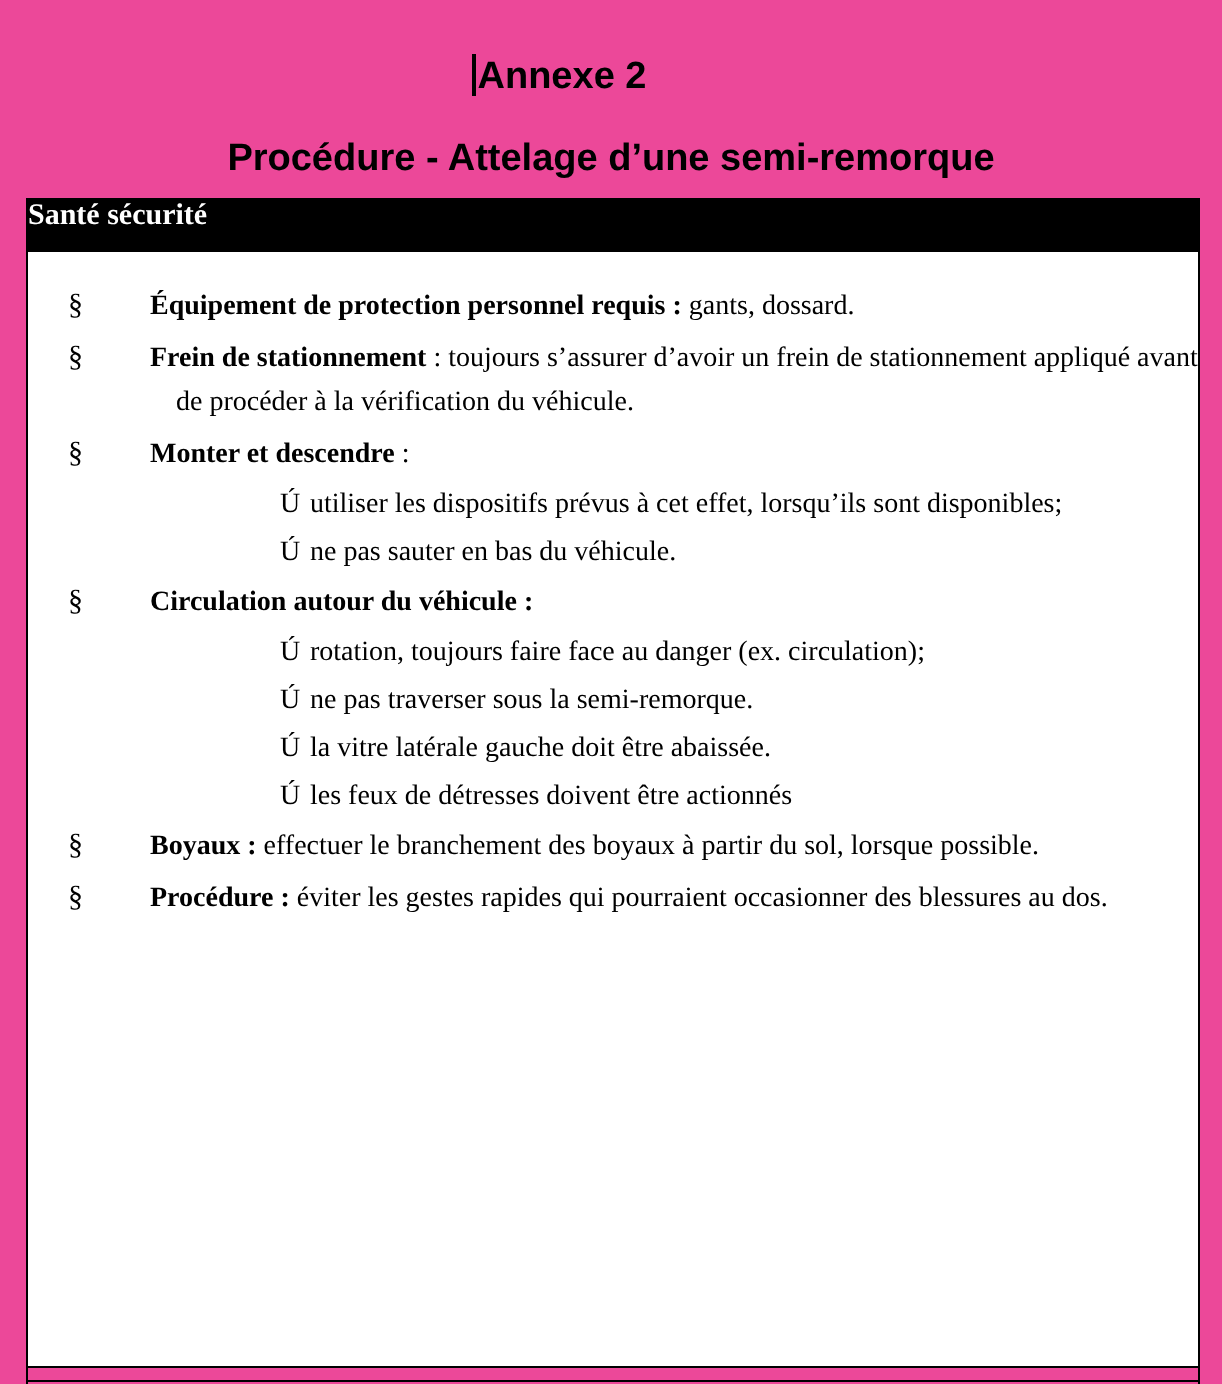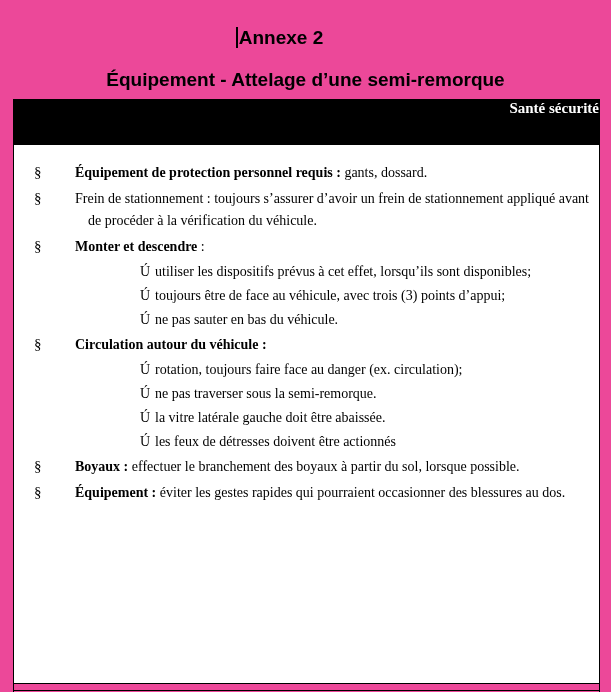--- a/index.html
+++ b/index.html
@@ -33,23 +33,23 @@
   }
   .panel {
     position:absolute;
     left:13px; top:99px;
     width:585px; height:583px;
     border:1.5px solid #000;
     box-sizing:content-box;
     background:#fff;
   }
   .panel-header {
-    height:45px; line-height:29px;
+    height:26px; line-height:29px;
     background:#000; color:#fff;
-    text-align:right;
+    text-align:left;
     font:bold 15px "Liberation Serif", serif;
   }
   .panel-body {
     font-size:14px;
     line-height:22px;
   }
   .intro {
     margin:20px 8px 0 8px;
     text-align:center;
     font-weight:bold;
@@ -100,39 +100,38 @@
 </style>
 </head>
 <body>
 
 <div class="page">
 
   <div class="doc-title">
     <span class="text-cursor"></span><span>Annexe 2</span>
   </div>
 
-  <div class="doc-subtitle">Équipement - Attelage d’une semi-remorque</div>
+  <div class="doc-subtitle">Procédure - Attelage d’une semi-remorque</div>
 
   <div class="panel">
     <div class="panel-header" style="background: rgb(0, 0, 0); color: rgb(255, 255, 255);">Santé sécurité</div>
     <div class="panel-body">
       <div class="list">
           <div class="item"><span class="bullet">§</span><span style="font-weight: bold;">Équipement de protection personnel requis :</span><span> gants, dossard.</span></div>
-          <div class="item"><span class="bullet">§</span><span style="font-weight: normal;">Frein de stationnement</span><span> : toujours s’assurer d’avoir un frein de stationnement appliqué avant de procéder à la vérification du véhicule.</span></div>
+          <div class="item"><span class="bullet">§</span><span style="font-weight: bold;">Frein de stationnement</span><span> : toujours s’assurer d’avoir un frein de stationnement appliqué avant de procéder à la vérification du véhicule.</span></div>
           <div class="item"><span class="bullet">§</span><span style="font-weight: bold;">Monter et descendre</span><span> :</span></div>
           <div class="sub"><span class="bullet">Ú</span><span>utiliser les dispositifs prévus à cet effet, lorsqu’ils sont disponibles;</span></div>
-          <div class="sub"><span class="bullet">Ú</span><span>toujours être de face au véhicule, avec trois (3) points d’appui;</span></div>
           <div class="sub"><span class="bullet">Ú</span><span>ne pas sauter en bas du véhicule.</span></div>
           <div class="item"><span class="bullet">§</span><span style="font-weight: bold;">Circulation autour du véhicule :</span></div>
           <div class="sub"><span class="bullet">Ú</span><span>rotation, toujours faire face au danger (ex. circulation);</span></div>
           <div class="sub"><span class="bullet">Ú</span><span>ne pas traverser sous la semi-remorque.</span></div>
           <div class="sub"><span class="bullet">Ú</span><span>la vitre latérale gauche doit être abaissée.</span></div>
           <div class="sub"><span class="bullet">Ú</span><span>les feux de détresses doivent être actionnés</span></div>
           <div class="item"><span class="bullet">§</span><span style="font-weight: bold;">Boyaux :</span><span> effectuer le branchement des boyaux à partir du sol, lorsque possible.</span></div>
-          <div class="item"><span class="bullet">§</span><span style="font-weight: bold;">Équipement :</span><span> éviter les gestes rapides qui pourraient occasionner des blessures au dos.</span></div>
+          <div class="item"><span class="bullet">§</span><span style="font-weight: bold;">Procédure :</span><span> éviter les gestes rapides qui pourraient occasionner des blessures au dos.</span></div>
         </div>
     </div>
   </div>
 
   <div class="panel-gap"></div>
   <div class="next-panel"></div>
 
 </div>
 
 </body></html>

